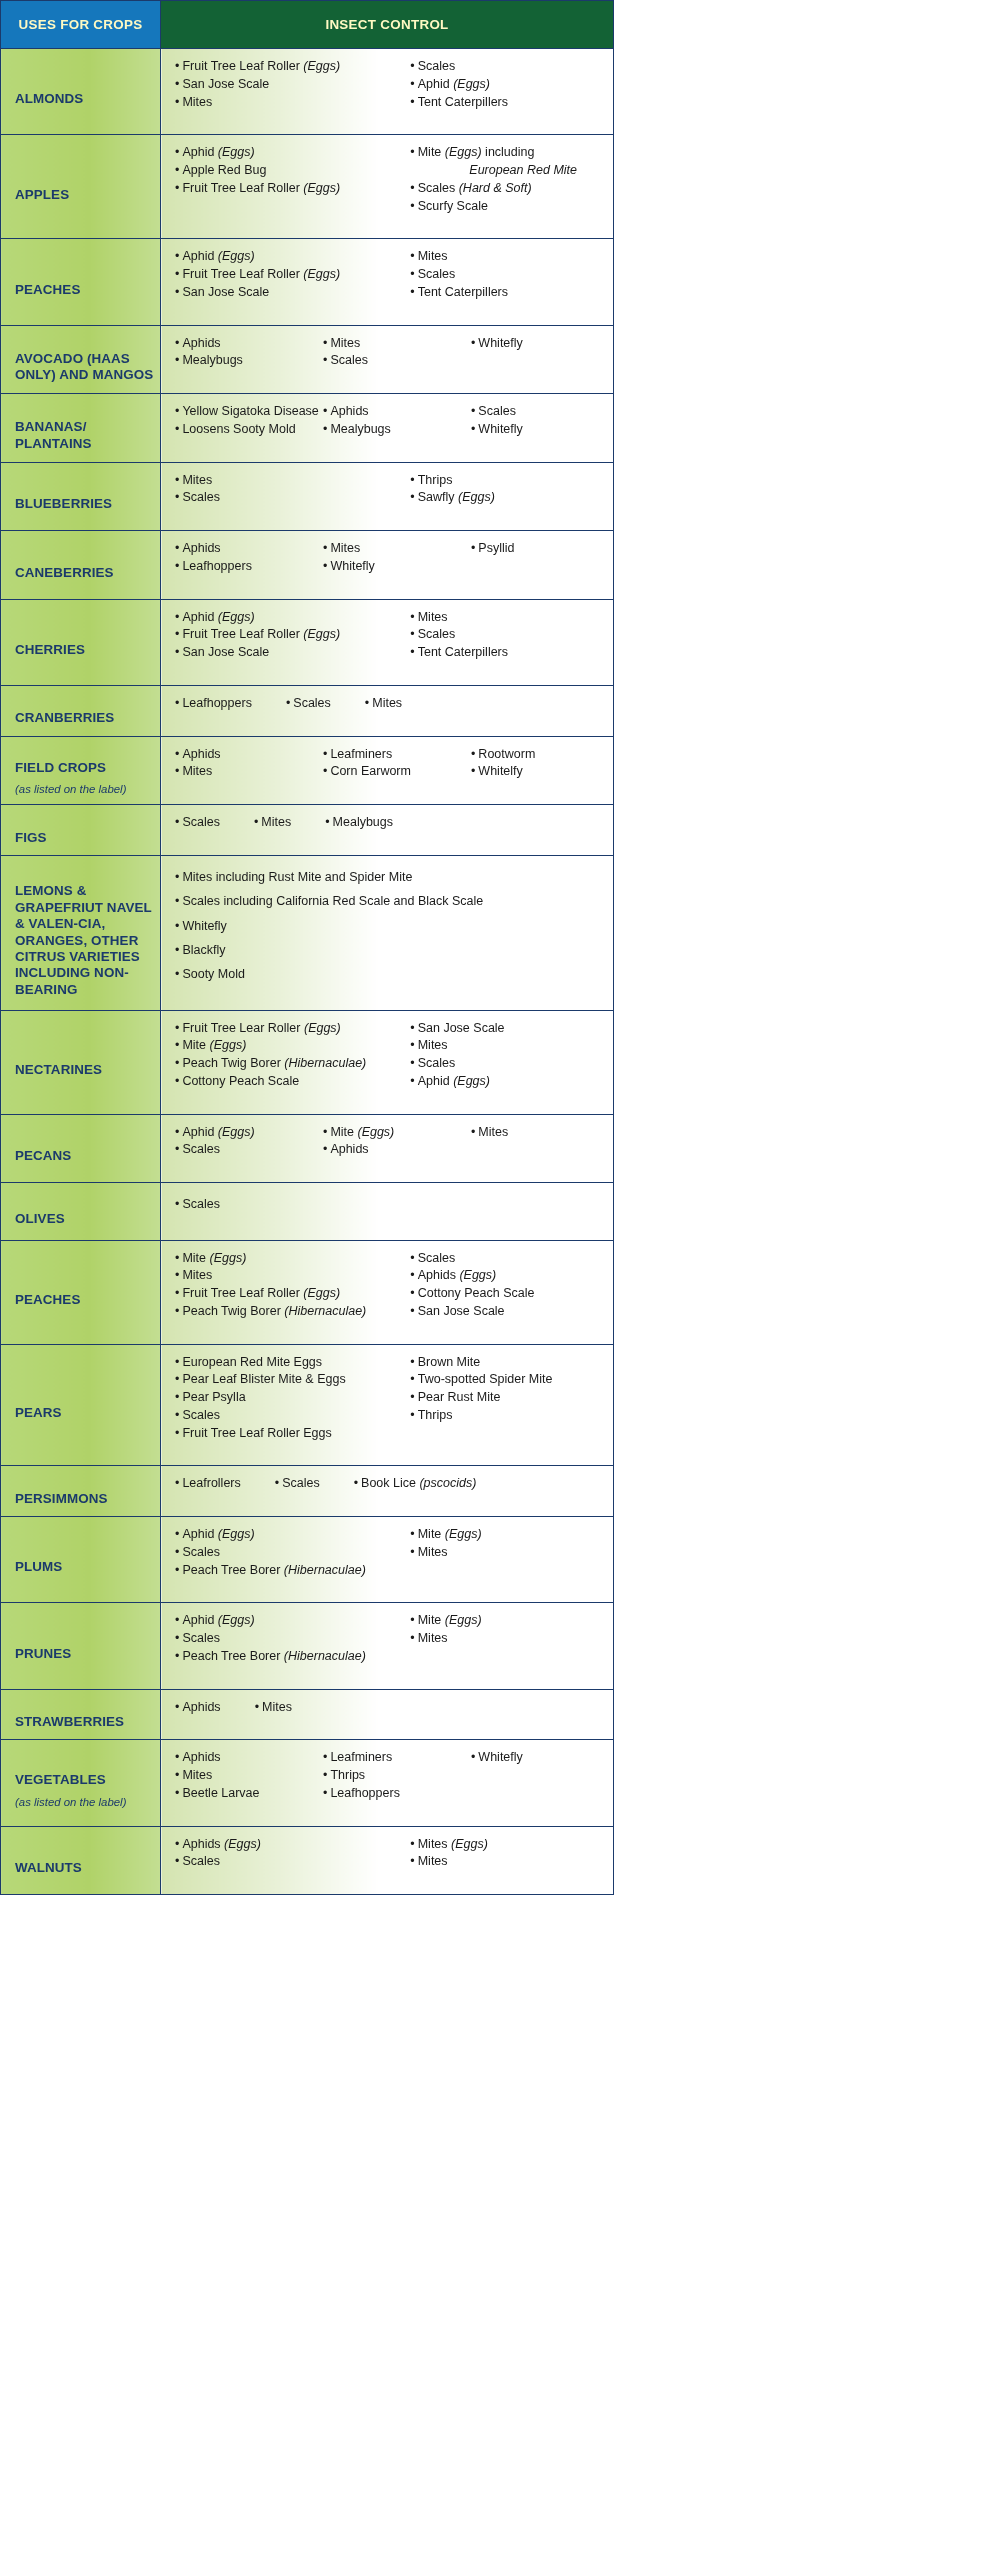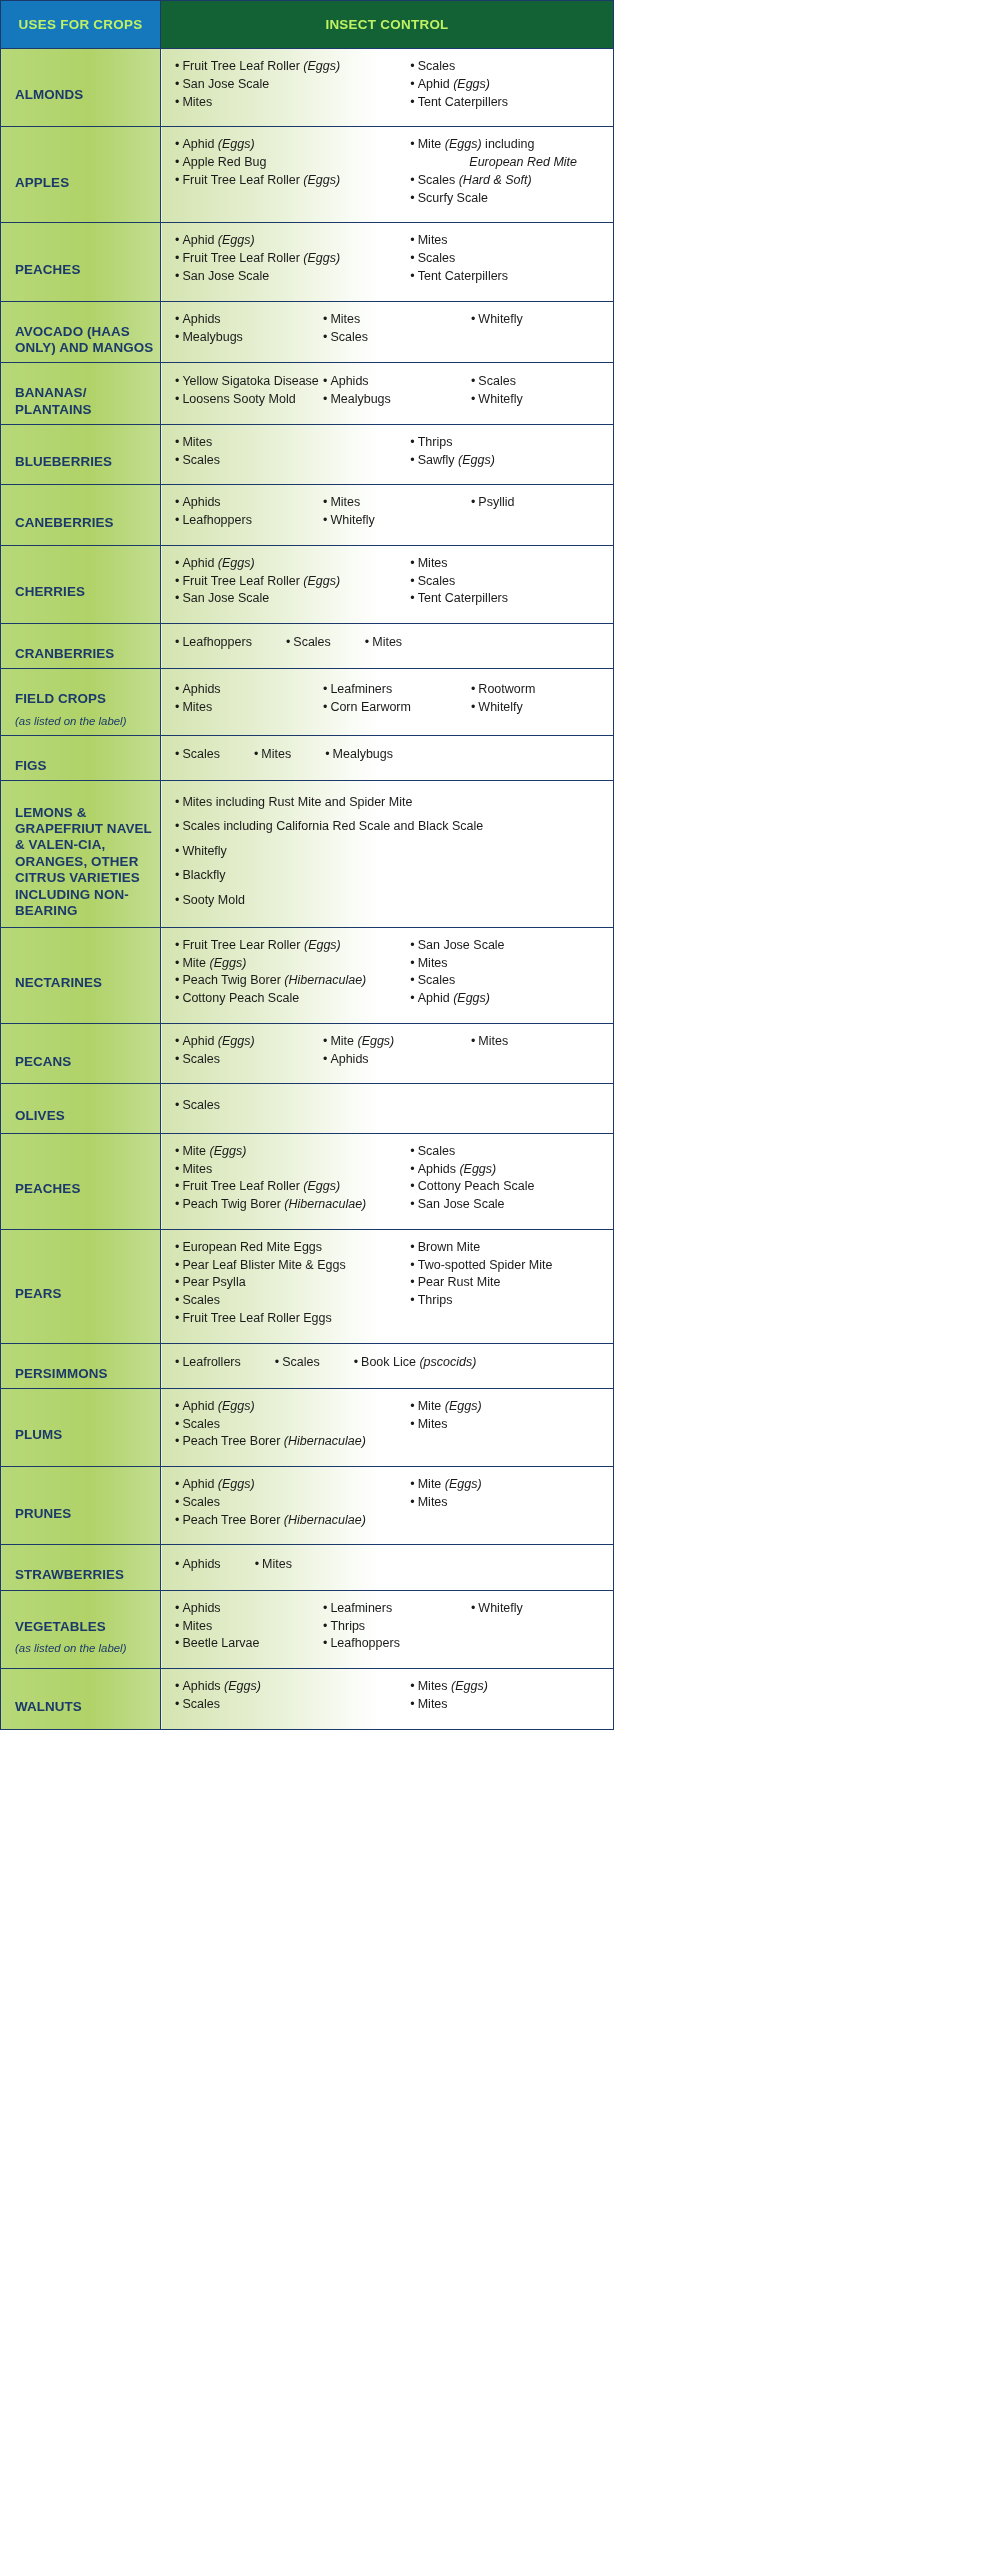--- a/index.html
+++ b/index.html
@@ -20,21 +20,21 @@
     table-layout: fixed;
   }
 
   
   th.hdr {
     padding: 16px;
     border: 1px solid #1b3a6b;
     text-align: center;
     vertical-align: middle;
     height: 43px;
-    color: #bef264;
+    color: #fef9c3;
     font-size: 13.4px;
     font-weight: bold;
     letter-spacing: 0.3px;
   }
   th.hdr-crops { background: #1577bc; width: 160px; }
   th.hdr-insect { background: #136235; width: 453px; }
 
   
   td.crop {
     width: 160px;
@@ -55,21 +55,21 @@
     font-size: 11.4px;
     letter-spacing: 0;
     margin-top: 7px;
   }
 
   td.insect {
     width: 453px;
     border: 1px solid #1b3a6b;
     background: linear-gradient(to right, #d4e4b0 0%, #e9f1d8 26%, #ffffff 48%, #ffffff 100%);
     vertical-align: middle;
-    padding: 9px 8px 15px 0;
+    padding: 9px 8px 23px 0;
     color: #1a1a1a;
     font-size: 12.5px;
     line-height: 1.42;
     margin-top: 32px;
   }
 
   
   .cols { display: flex; width: 100%; }
   .col { padding-left: 14px; }
   .item { white-space: nowrap; }

